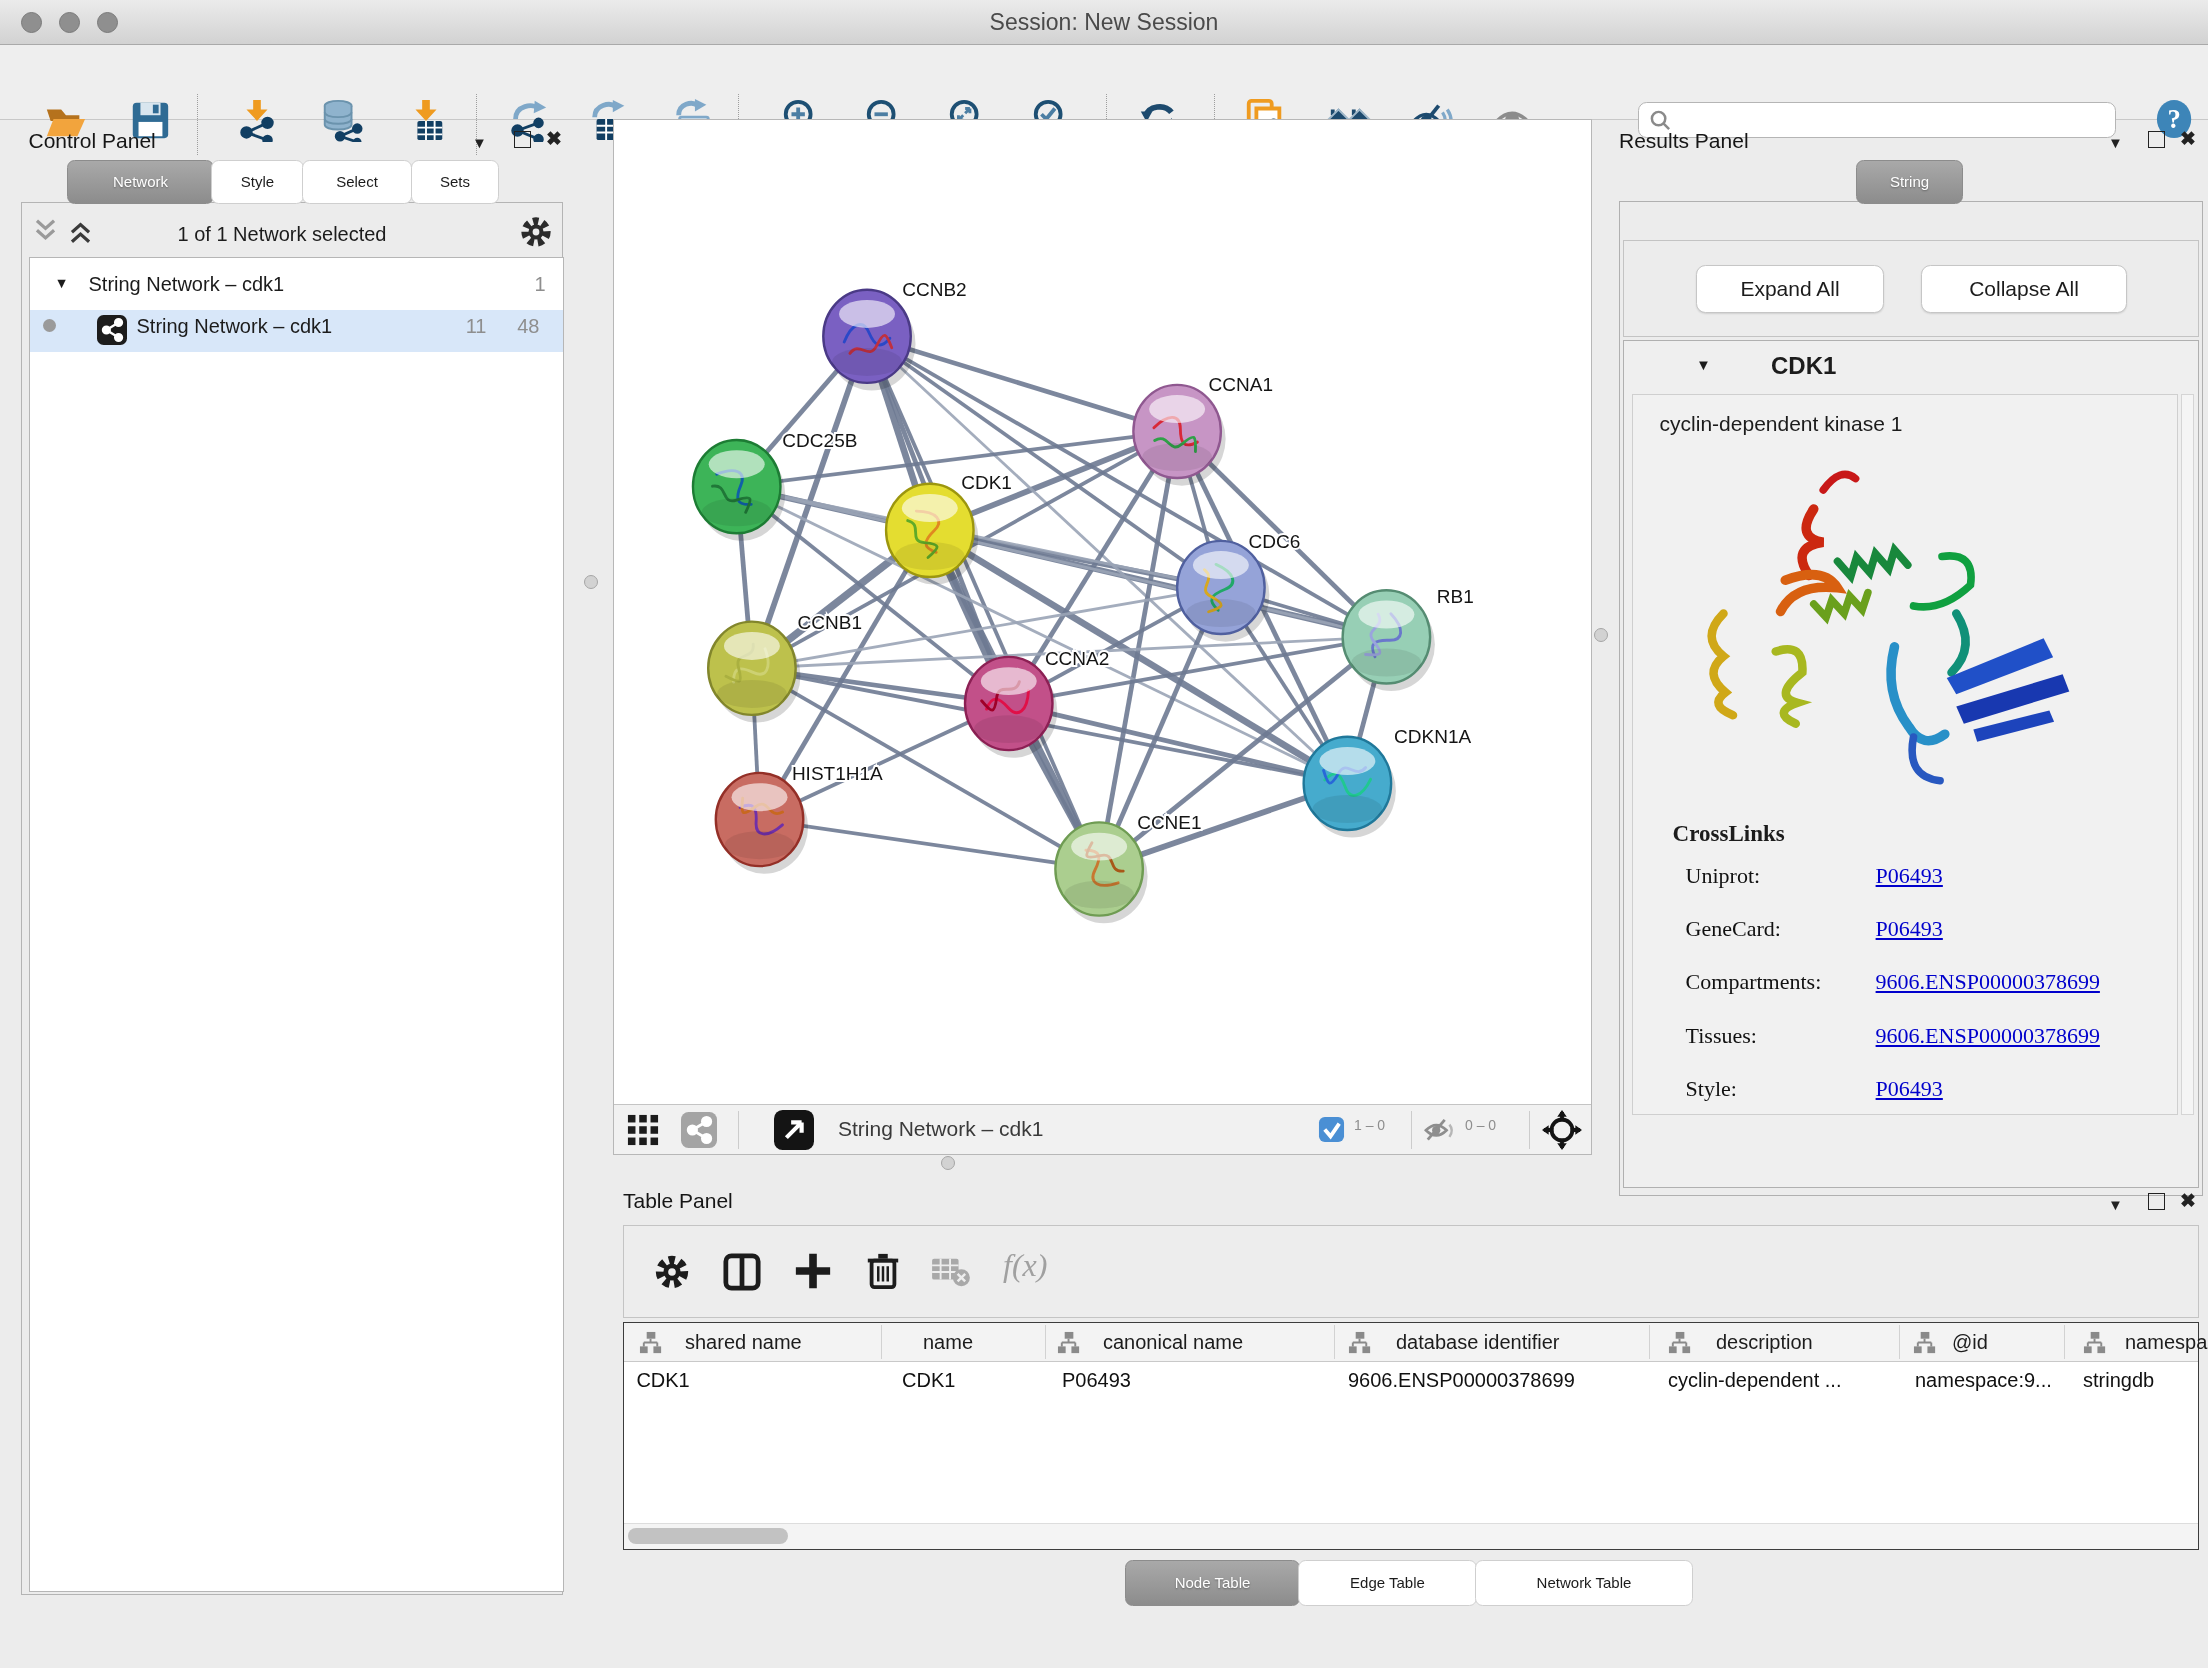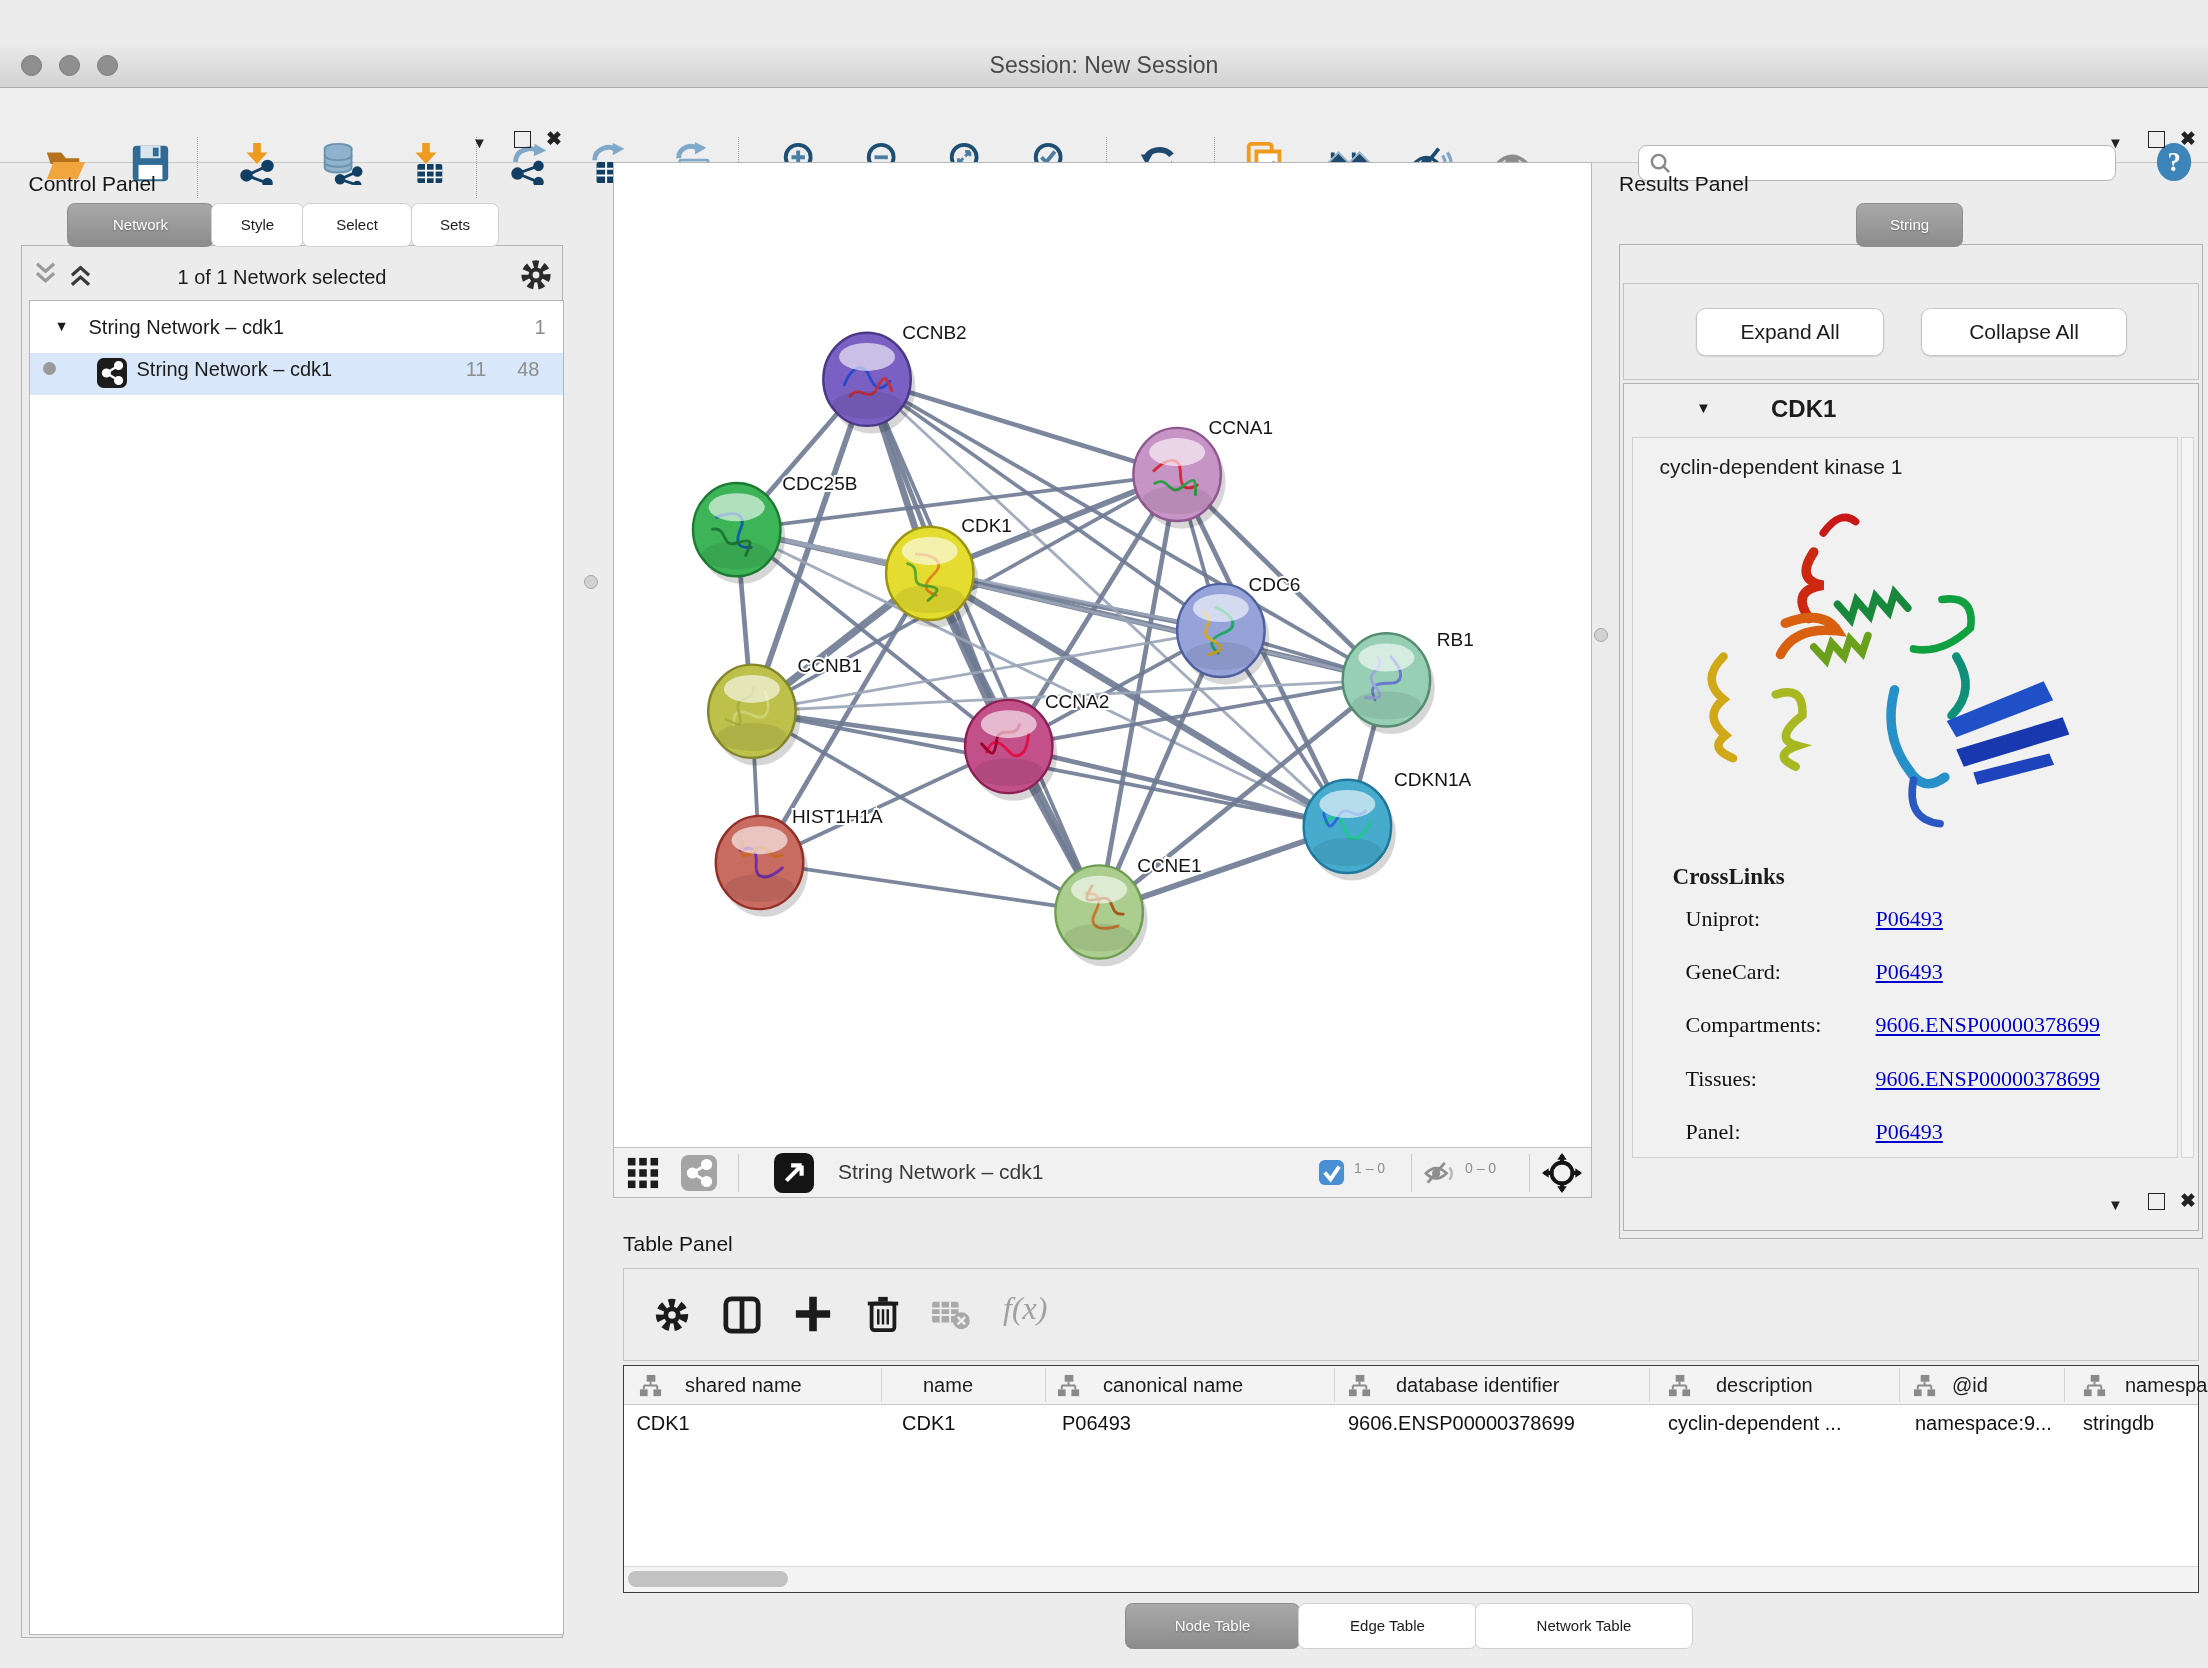--- a/index.html
+++ b/index.html
@@ -1,18 +1,18 @@
 <!DOCTYPE html>
 <html style="font-size:15px"><head>
 <meta charset="utf-8">
 <style>
   html,body{margin:0;padding:0;background:#d6d6d6;}
   #app{position:relative;width:2208px;height:1668px;background:#ececec;overflow:hidden;
        font-family:"Liberation Sans",sans-serif;color:#1c1c1c;}
-  .abs{position:absolute;margin-top:43px;}
+  .abs{position:absolute;}
   
   #titlebar{left:0;top:0;width:2208px;height:44px;
     background:linear-gradient(#ebebeb,#d2d2d2);border-bottom:1px solid #a9a9a9;}
   .light{position:absolute;top:12.4px;width:19px;height:19px;border-radius:50%;
     background:#8f8f8f;border:1px solid #7a7a7a;}
   #win-title{position:absolute;left:0;right:0;top:8.6px;text-align:center;
     font-size:23px;color:#4a4a4a;}
   
   #toolbar{left:0;top:45px;width:2208px;height:74px;background:#eeeeee;
     border-bottom:1px solid #c8c8c8;}
@@ -581,21 +581,21 @@
       <div class="serif" style="position:absolute;left:40px;top:426px;font-size:23px;font-weight:bold">CrossLinks</div>
       <div id="xl-rows">
           <div class="serif xl-label" style="position: absolute; left: 53px; top: 468px;">Uniprot:</div>
           <div class="serif xl-link" style="position: absolute; left: 243px; top: 468px;">P06493</div>
           <div class="serif xl-label" style="position: absolute; left: 53px; top: 521px;">GeneCard:</div>
           <div class="serif xl-link" style="position: absolute; left: 243px; top: 521px;">P06493</div>
           <div class="serif xl-label" style="position: absolute; left: 53px; top: 574px;">Compartments:</div>
           <div class="serif xl-link" style="position: absolute; left: 243px; top: 574px;">9606.ENSP00000378699</div>
           <div class="serif xl-label" style="position: absolute; left: 53px; top: 628px;">Tissues:</div>
           <div class="serif xl-link" style="position: absolute; left: 243px; top: 628px;">9606.ENSP00000378699</div>
-          <div class="serif xl-label" style="position: absolute; left: 53px; top: 681px;">Panel:</div>
+          <div class="serif xl-label" style="position: absolute; left: 53px; top: 681px;">Style:</div>
           <div class="serif xl-link" style="position: absolute; left: 243px; top: 681px;">P06493</div>
         </div>
     </div>
     <div id="rp-scroll"></div>
   </div>
 
   <div class="abs panel-title" style="left:623px;top:1189px">Table Panel</div>
   <div class="win-ctl" style="left:2108px;top:1195px;font-size:15px">▼</div>
   <div class="win-ctl sq" style="left:2148px;top:1193px"></div>
   <div class="win-ctl" style="left:2180px;top:1191px;font-weight:bold">✖</div>

